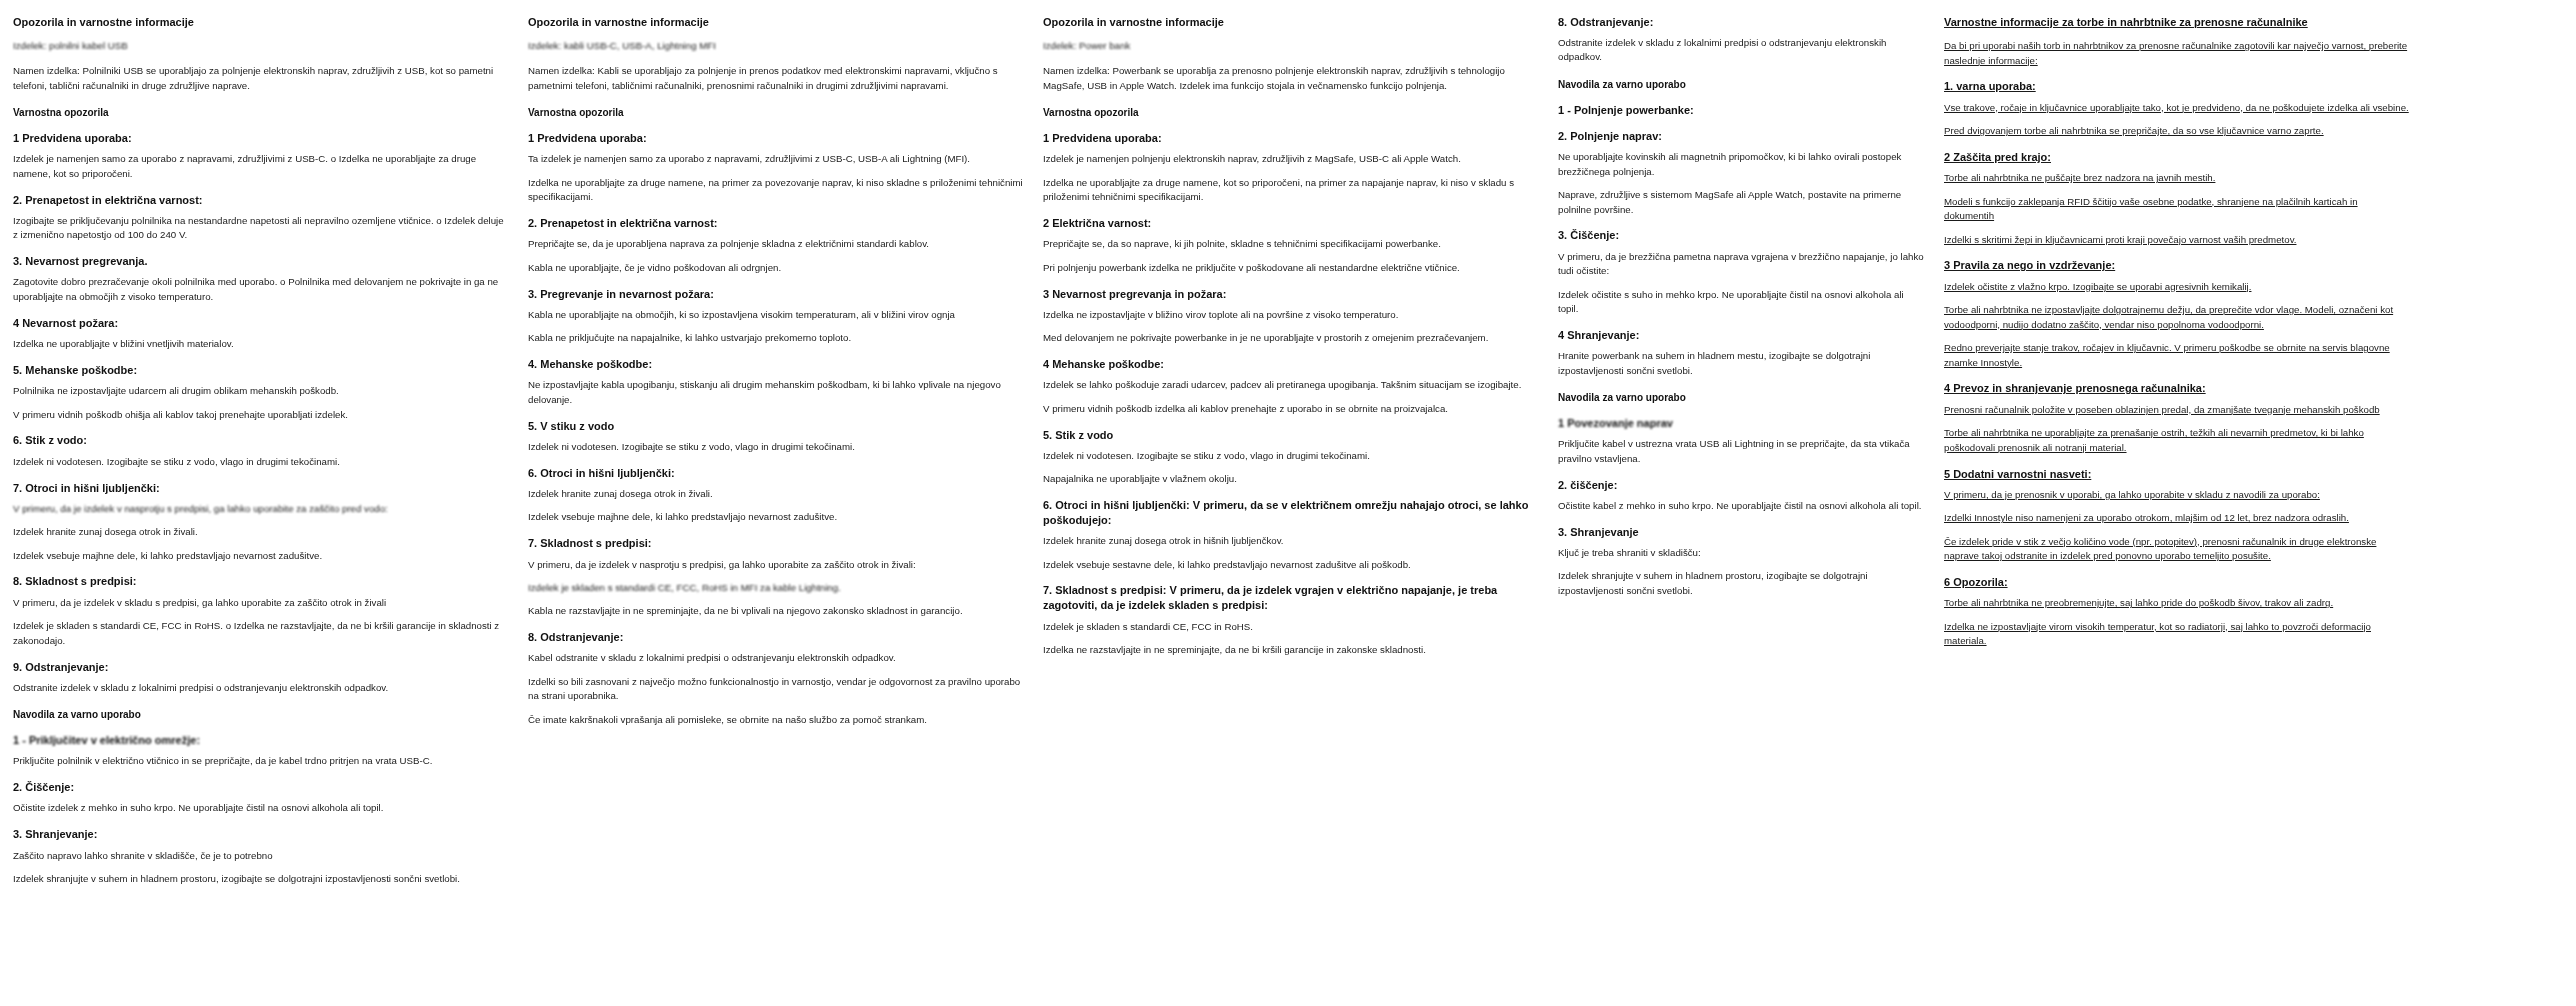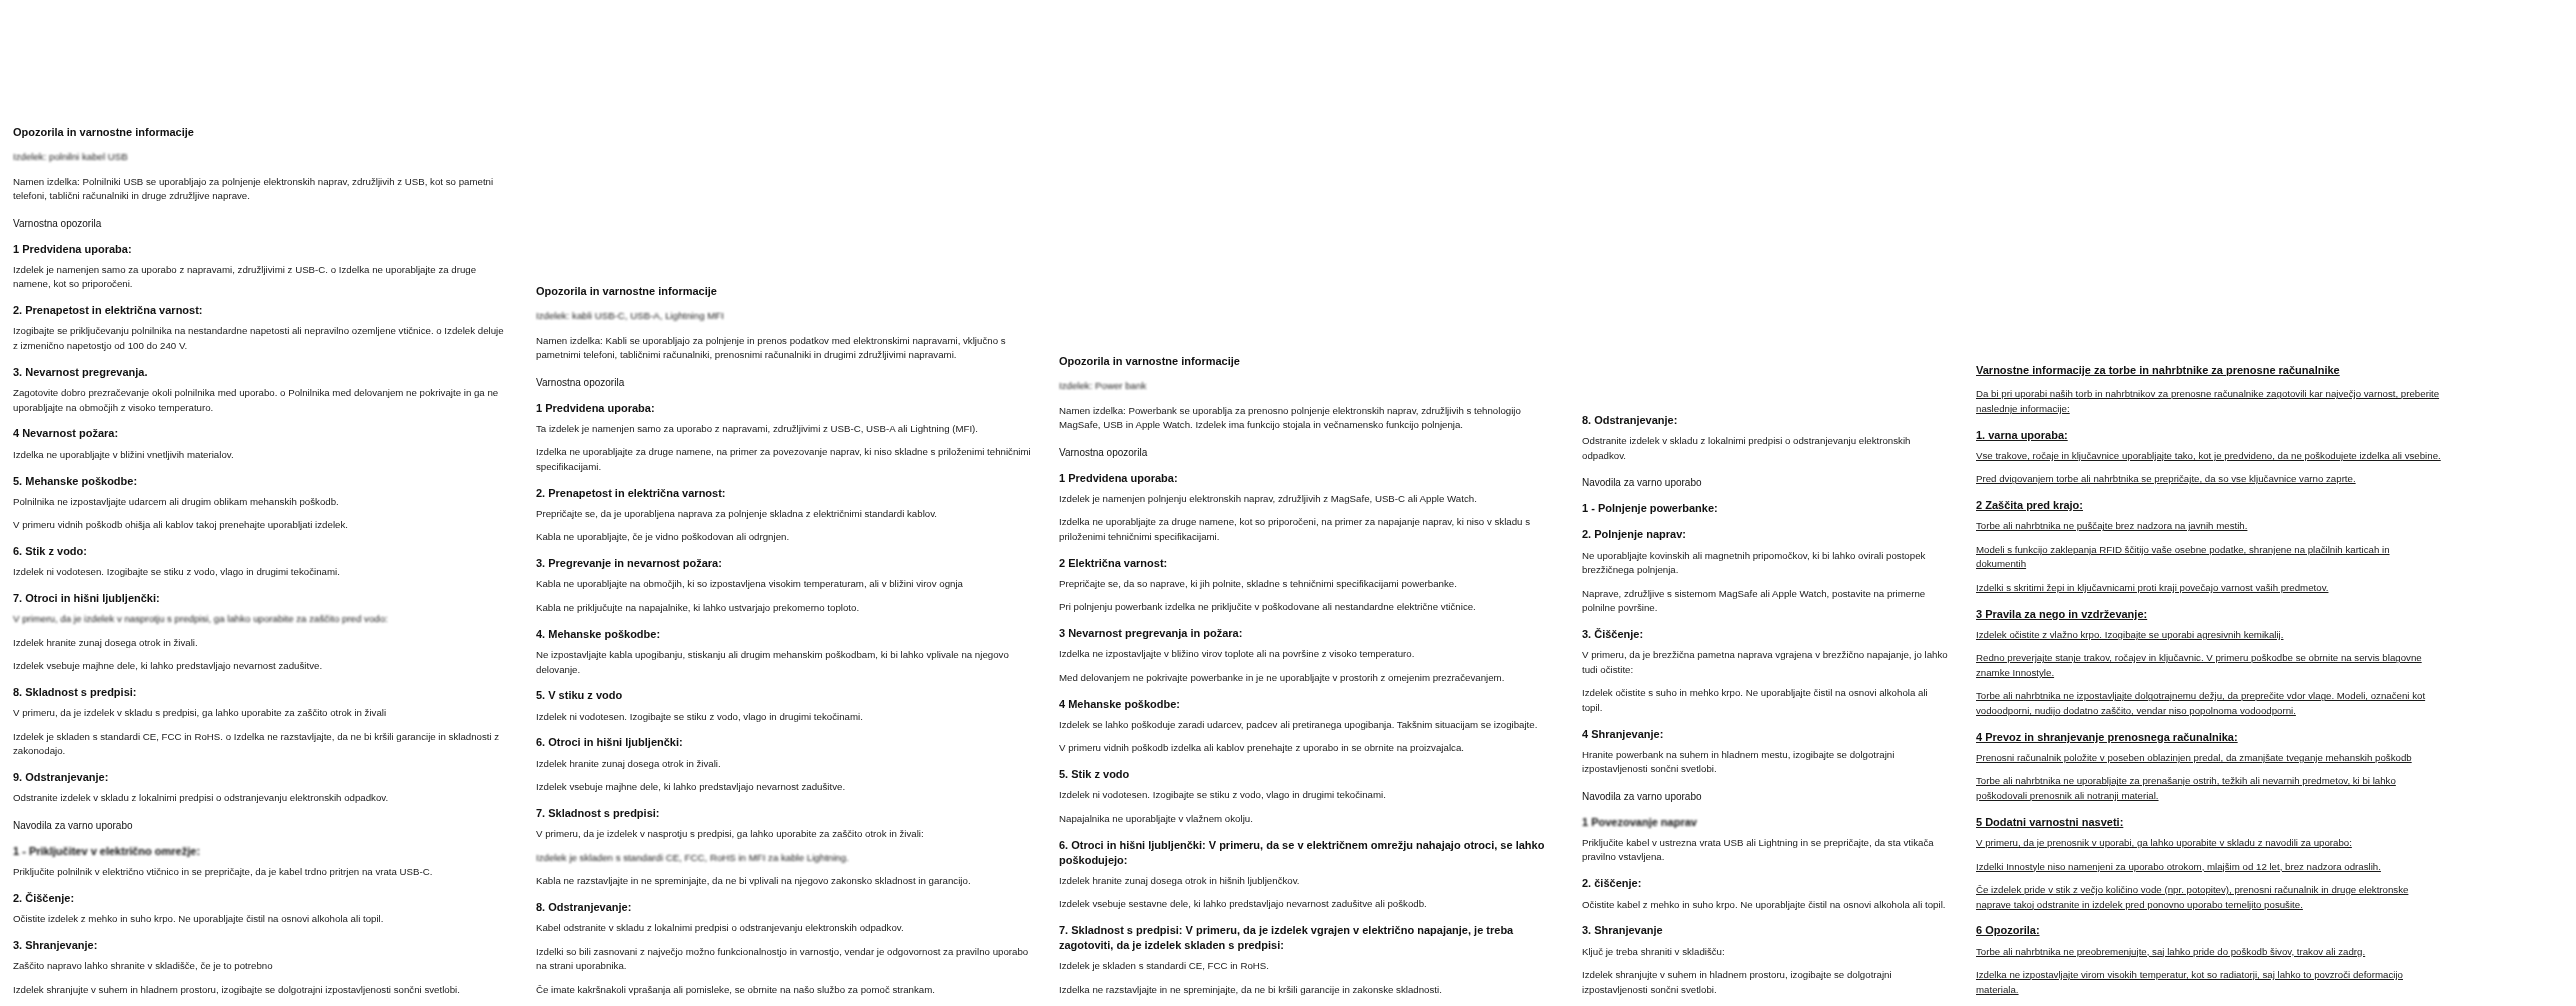--- a/index.html
+++ b/index.html
@@ -13,44 +13,44 @@
   body {
     width: 2576px;
     height: 1006px;
     overflow: hidden;
   }
   .page {
     width: 2106px;
     height: 1006px;
     display: flex;
     flex-direction: row;
-    align-items: flex-end;
+    align-items: flex-start;
     padding: 14.5px 13px 0 13px;
-    gap: 8px;
+    gap: 0;
   }
   .column {
     padding: 0 17.7px 0 0;
     flex: 0 0 auto;
   }
   .col-1 { width: 515px; }
   .col-2 { width: 515px; }
   .col-3 { width: 515px; }
   .col-4 { width: 386px; }
   .col-5 { width: 483px; text-decoration: underline; }
 
   h2.doc-title {
     font-size: 11px;
     font-weight: bold;
     margin: 0 0 9.7px 0;
     line-height: 1.35;
     color: #111;
   }
   h3.sect-head {
     font-size: 10px;
-    font-weight: normal;
+    font-weight: bold;
     margin: 13px 0 7.2px 0;
     line-height: 1.35;
     color: #111;
   }
   h4.sub-head {
     font-size: 11px;
     font-weight: bold;
     margin: 11.3px 0 6.4px 0;
     line-height: 1.35;
     color: #111;
@@ -203,22 +203,22 @@
     <p class="para">Da bi pri uporabi naših torb in nahrbtnikov za prenosne računalnike zagotovili kar največjo varnost, preberite naslednje informacije:</p>
     <h4 class="sub-head">1. varna uporaba:</h4>
     <p class="para">Vse trakove, ročaje in ključavnice uporabljajte tako, kot je predvideno, da ne poškodujete izdelka ali vsebine.</p>
     <p class="para">Pred dvigovanjem torbe ali nahrbtnika se prepričajte, da so vse ključavnice varno zaprte.</p>
     <h4 class="sub-head">2 Zaščita pred krajo:</h4>
     <p class="para">Torbe ali nahrbtnika ne puščajte brez nadzora na javnih mestih.</p>
     <p class="para">Modeli s funkcijo zaklepanja RFID ščitijo vaše osebne podatke, shranjene na plačilnih karticah in dokumentih</p>
     <p class="para">Izdelki s skritimi žepi in ključavnicami proti kraji povečajo varnost vaših predmetov.</p>
     <h4 class="sub-head">3 Pravila za nego in vzdrževanje:</h4>
     <p class="para">Izdelek očistite z vlažno krpo. Izogibajte se uporabi agresivnih kemikalij.</p>
+    <p class="para">Torbe ali nahrbtnika ne izpostavljajte dolgotrajnemu dežju, da preprečite vdor vlage. Modeli, označeni kot vodoodporni, nudijo dodatno zaščito, vendar niso popolnoma vodoodporni.</p>
     <p class="para">Redno preverjajte stanje trakov, ročajev in ključavnic. V primeru poškodbe se obrnite na servis blagovne znamke Innostyle.</p>
-    <p class="para">Torbe ali nahrbtnika ne izpostavljajte dolgotrajnemu dežju, da preprečite vdor vlage. Modeli, označeni kot vodoodporni, nudijo dodatno zaščito, vendar niso popolnoma vodoodporni.</p>
     <h4 class="sub-head">4 Prevoz in shranjevanje prenosnega računalnika:</h4>
     <p class="para">Prenosni računalnik položite v poseben oblazinjen predal, da zmanjšate tveganje mehanskih poškodb</p>
     <p class="para">Torbe ali nahrbtnika ne uporabljajte za prenašanje ostrih, težkih ali nevarnih predmetov, ki bi lahko poškodovali prenosnik ali notranji material.</p>
     <h4 class="sub-head">5 Dodatni varnostni nasveti:</h4>
     <p class="para">V primeru, da je prenosnik v uporabi, ga lahko uporabite v skladu z navodili za uporabo:</p>
     <p class="para">Izdelki Innostyle niso namenjeni za uporabo otrokom, mlajšim od 12 let, brez nadzora odraslih.</p>
     <p class="para">Če izdelek pride v stik z večjo količino vode (npr. potopitev), prenosni računalnik in druge elektronske naprave takoj odstranite in izdelek pred ponovno uporabo temeljito posušite.</p>
     <h4 class="sub-head">6 Opozorila:</h4>
     <p class="para">Torbe ali nahrbtnika ne preobremenjujte, saj lahko pride do poškodb šivov, trakov ali zadrg.</p>
     <p class="para">Izdelka ne izpostavljajte virom visokih temperatur, kot so radiatorji, saj lahko to povzroči deformacijo materiala.</p>

